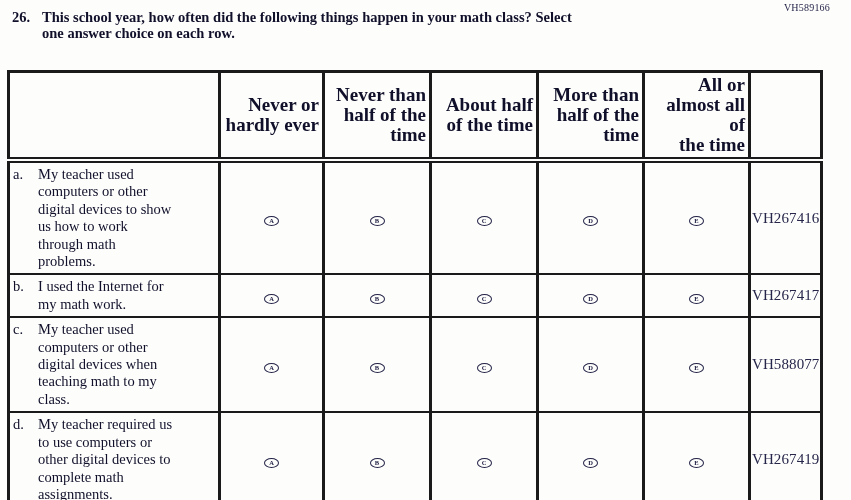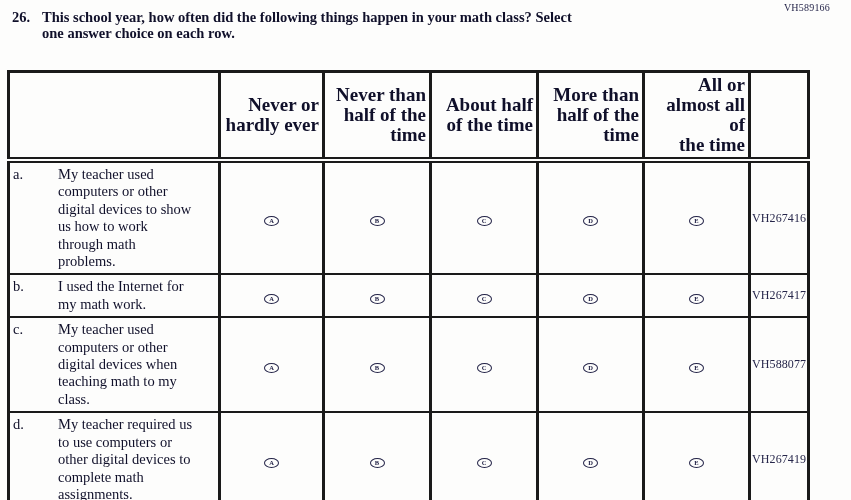--- a/index.html
+++ b/index.html
@@ -72,21 +72,21 @@
   tr.stub { height: 22px; }
   tr.stub td { border-top-width: 3px; border-bottom: none; }
   .q-cell {
     vertical-align: top;
     padding: 3px 2px 3px 3px;
     font-size: 14.5px;
     line-height: 17.4px;
   }
   .q-flex { display: flex; }
   .q-letter { flex: none; width: 25px; }
-  .q-text { flex: 1; white-space: pre-line; margin-left: 20px; }
+  .q-text { flex: 1; white-space: pre-line; }
   .opt-cell { text-align: center; vertical-align: middle; }
   .bubble {
     display: inline-flex;
     align-items: center;
     justify-content: center;
     width: 15px;
     height: 10px;
     border: 1px solid #232347;
     border-radius: 50%;
     cursor: pointer;
@@ -95,21 +95,21 @@
   .bubble-letter {
     font-size: 6.5px;
     line-height: 1;
     font-weight: bold;
     color: #232347;
     transform: translateY(0.2px);
   }
   .code-cell {
     text-align: center;
     vertical-align: middle;
-    font-size: 12px;
+    font-size: 15px;
     letter-spacing: 0.1px;
     color: #26264a;
     padding: 0 1px;
   }
 </style>
 </head>
 <body>
 
 <div class="screen">
 

